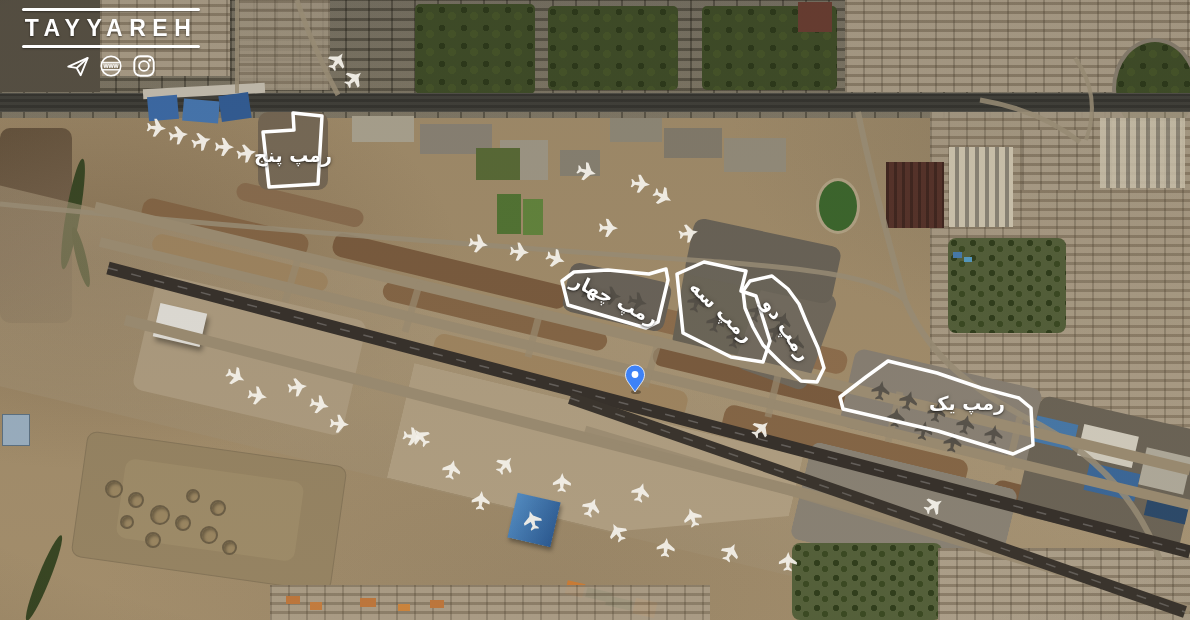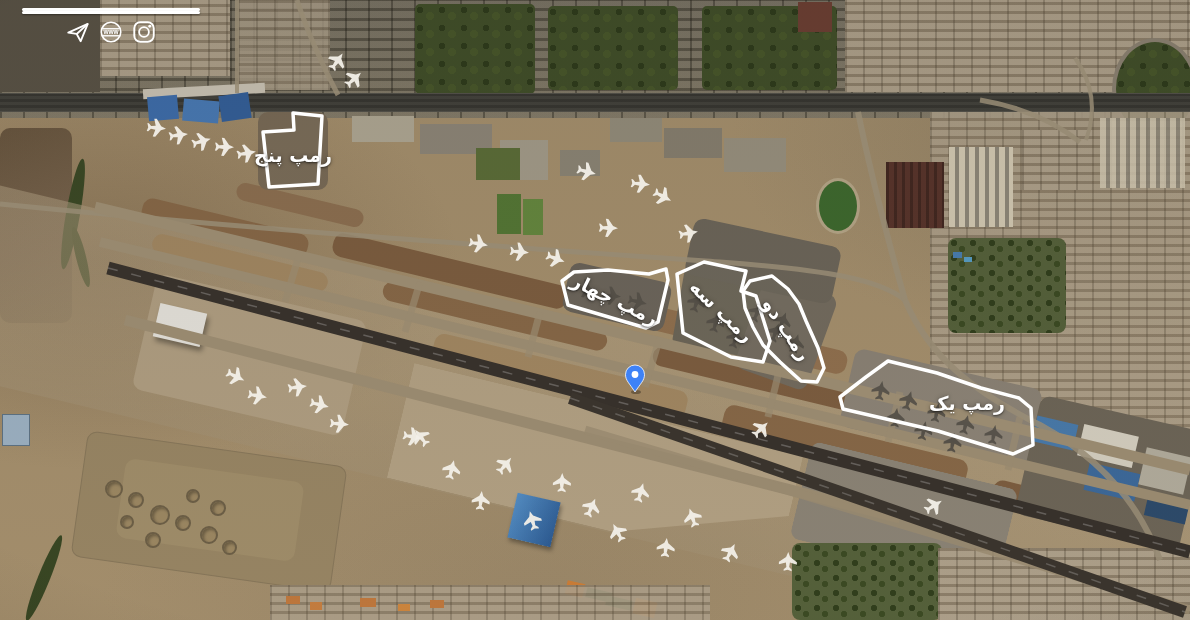--- a/index.html
+++ b/index.html
@@ -247,20 +247,21 @@
   </svg>
 
   <div class="ramp-label" dir="rtl" lang="fa" style="left:293px;top:155px;">رمپ پنج</div>
   <div class="ramp-label" dir="rtl" lang="fa" style="left:615px;top:299px;--lr:26deg;">رمپ چهار</div>
   <div class="ramp-label" dir="rtl" lang="fa" style="left:722px;top:311px;--lr:44deg;">رمپ سه</div>
   <div class="ramp-label" dir="rtl" lang="fa" style="left:787px;top:329px;--lr:56deg;">رمپ دو</div>
   <div class="ramp-label" dir="rtl" lang="fa" style="left:967px;top:403px;">رمپ یک</div>
 
   <div class="logo">
     <div class="bar"></div>
+    <div class="brand">TAYYAREH</div>
     <div class="bar"></div>
     <div class="icons">
       <svg width="26" height="26" viewBox="0 0 24 24" fill="none" stroke="#fff" stroke-width="1.7" stroke-linejoin="round">
         <path d="M3 12.5 L21 4.5 L14.5 20.5 L10.8 13.8 Z"></path>
           <path d="M10.8 13.8 L21 4.5"></path>
       </svg>
       <svg width="26" height="26" viewBox="0 0 24 24" fill="none" stroke="#fff" stroke-width="1.5">
         <circle cx="12" cy="12" r="9"></circle>
         <path d="M4 9 h16 M4 15.5 h16" opacity=".9"></path>
         <text x="12" y="14" text-anchor="middle" font-size="6" font-weight="bold" fill="#fff" stroke="none" font-family="Liberation Sans, sans-serif">www</text>

